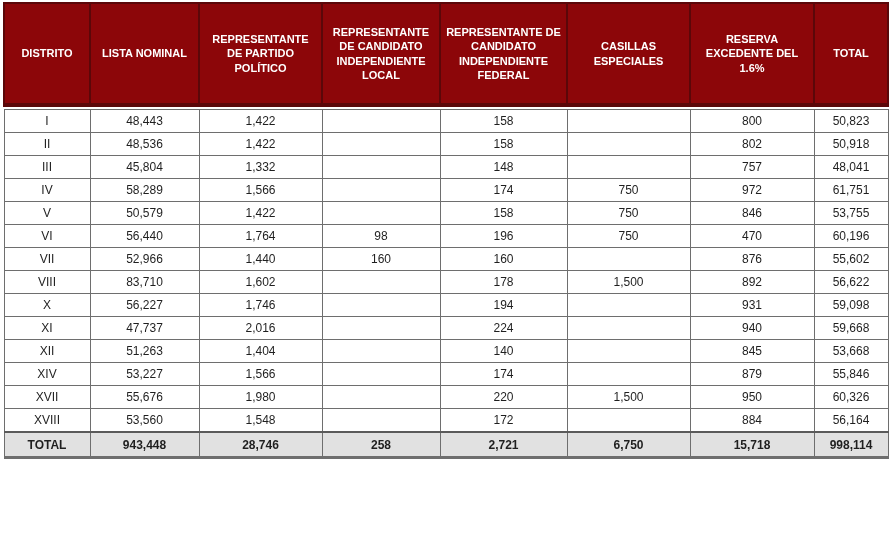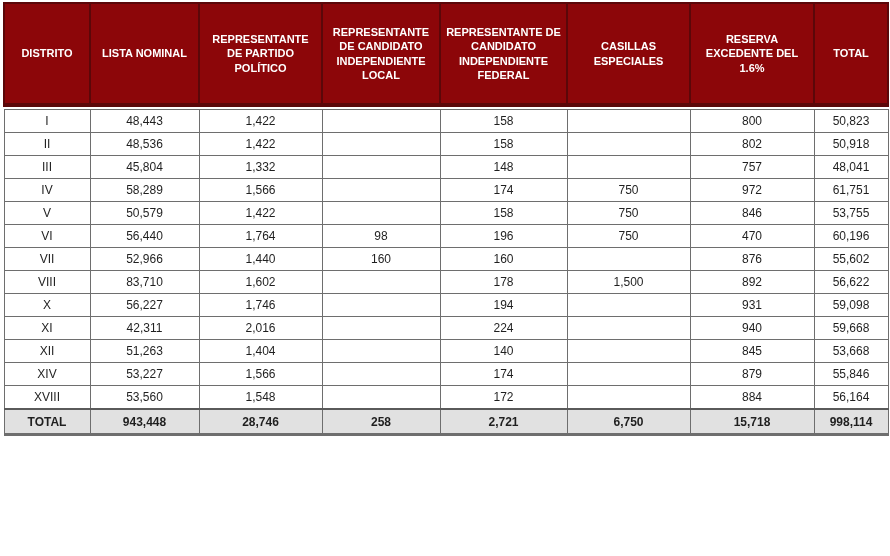--- a/index.html
+++ b/index.html
@@ -162,21 +162,21 @@
         <td>56,227</td>
         <td>1,746</td>
         <td></td>
         <td>194</td>
         <td></td>
         <td>931</td>
         <td>59,098</td>
       </tr>
       <tr>
         <td>XI</td>
-        <td>42,311</td>
+        <td>47,737</td>
         <td>2,016</td>
         <td></td>
         <td>224</td>
         <td></td>
         <td>940</td>
         <td>59,668</td>
       </tr>
       <tr>
         <td>XII</td>
         <td>51,263</td>
@@ -189,20 +189,30 @@
       </tr>
       <tr>
         <td>XIV</td>
         <td>53,227</td>
         <td>1,566</td>
         <td></td>
         <td>174</td>
         <td></td>
         <td>879</td>
         <td>55,846</td>
+      </tr>
+      <tr>
+        <td>XVII</td>
+        <td>55,676</td>
+        <td>1,980</td>
+        <td></td>
+        <td>220</td>
+        <td>1,500</td>
+        <td>950</td>
+        <td>60,326</td>
       </tr>
       <tr>
         <td>XVIII</td>
         <td>53,560</td>
         <td>1,548</td>
         <td></td>
         <td>172</td>
         <td></td>
         <td>884</td>
         <td>56,164</td>

